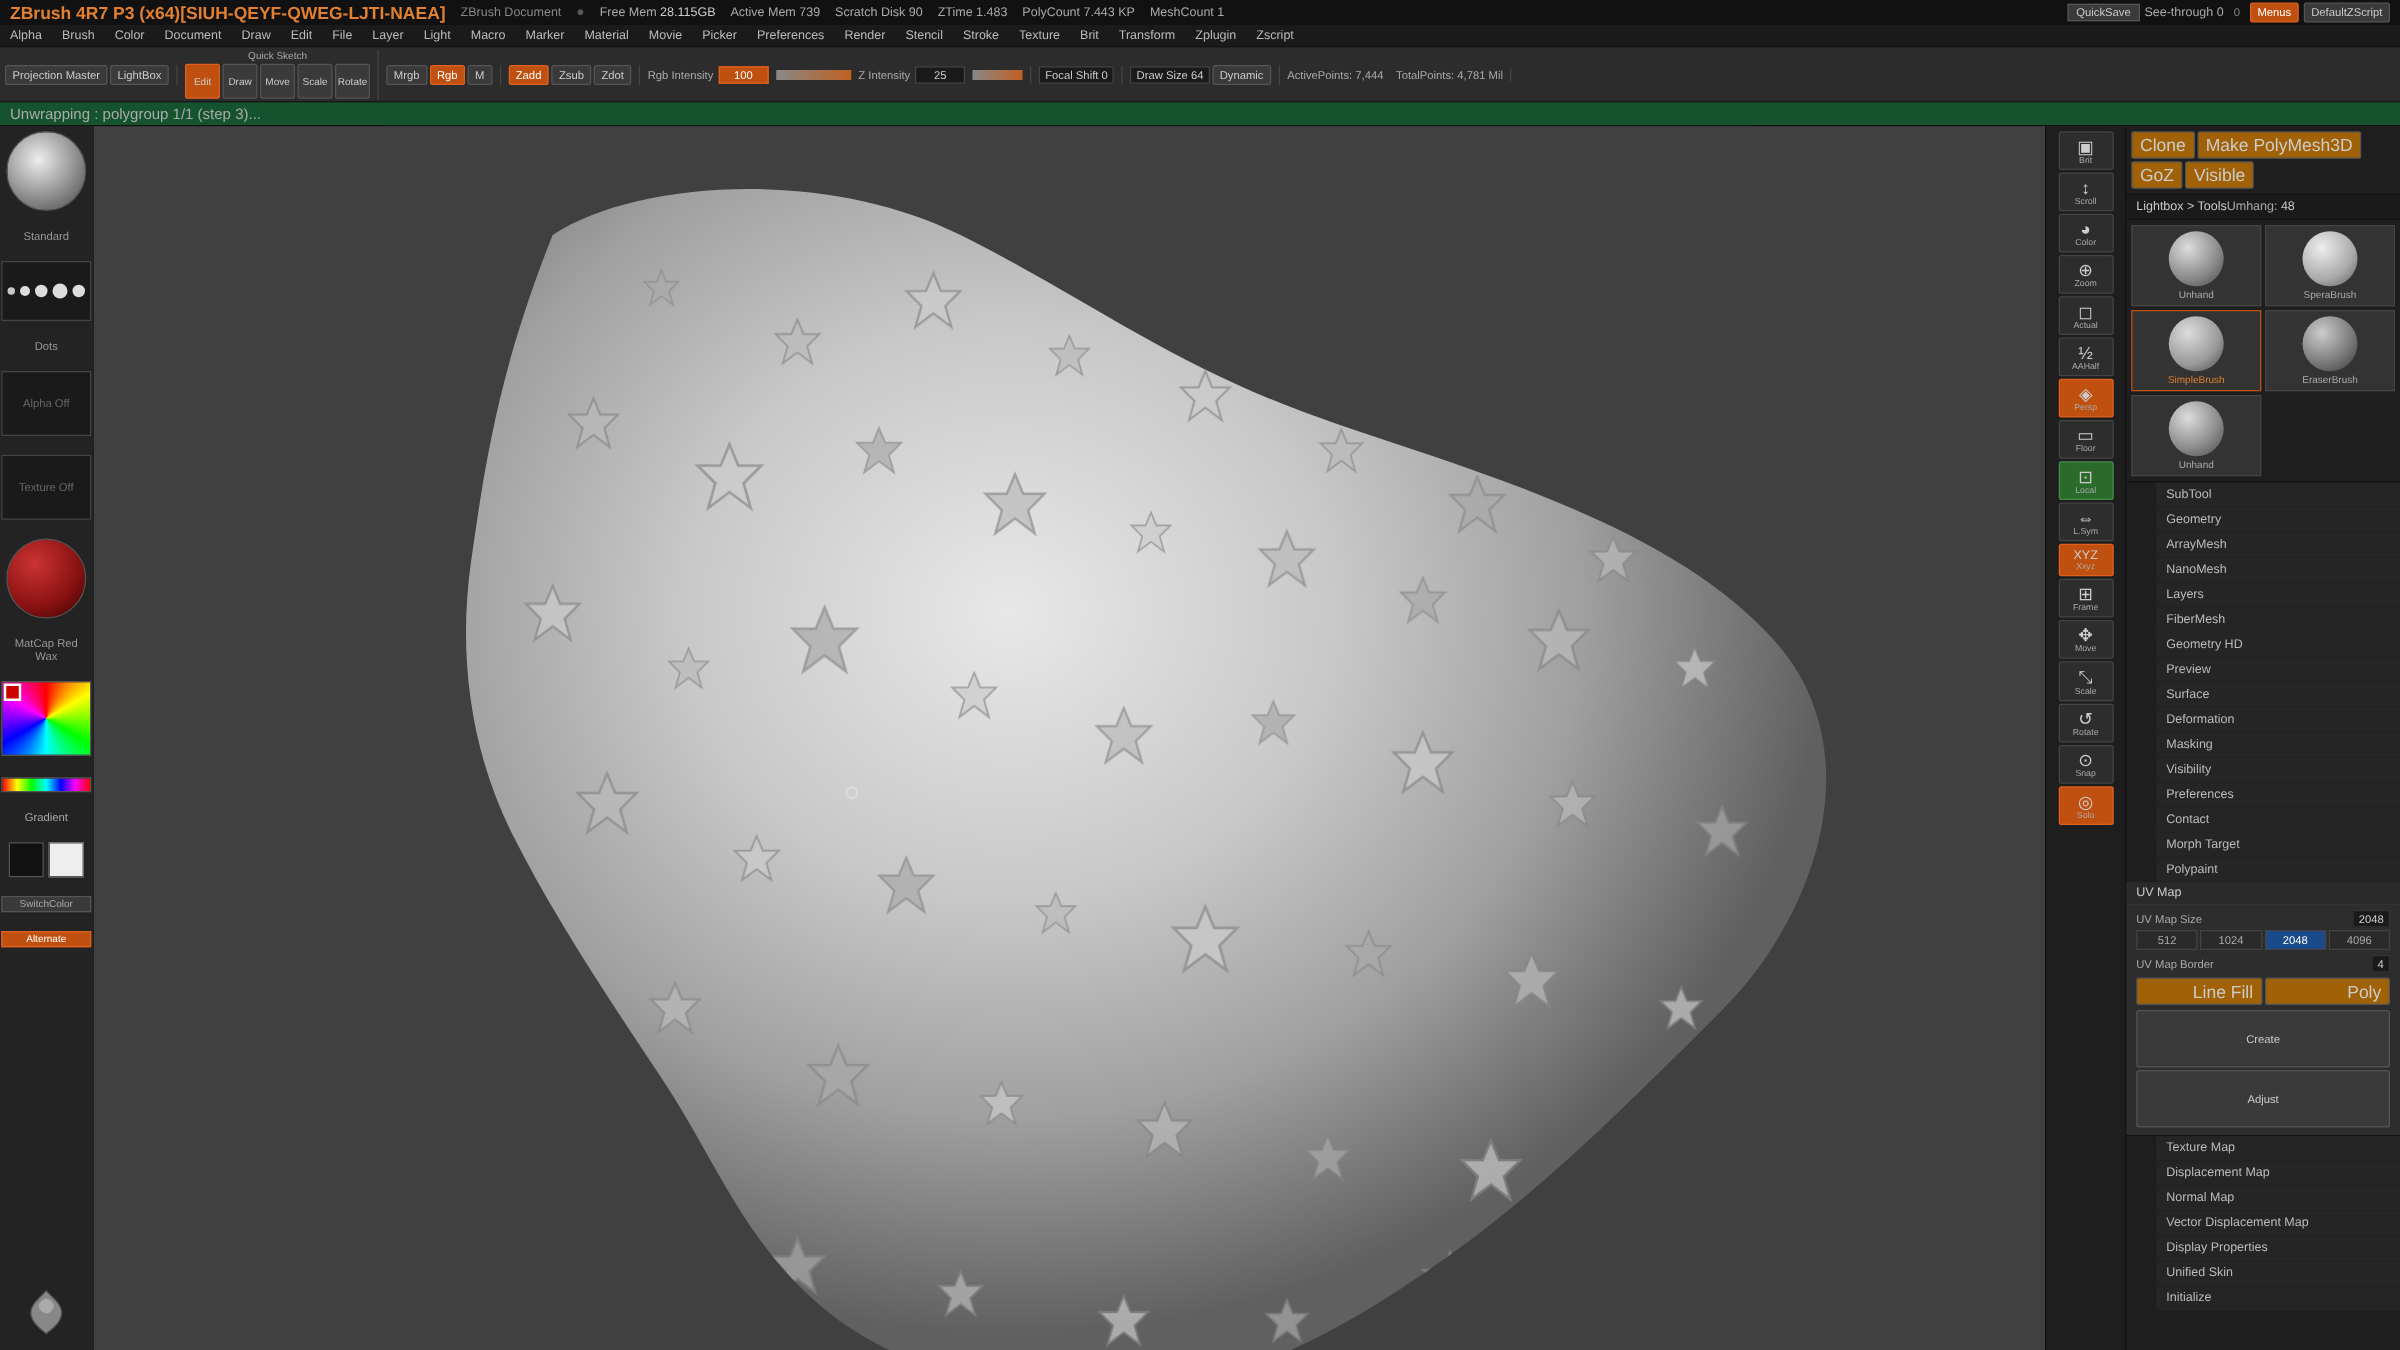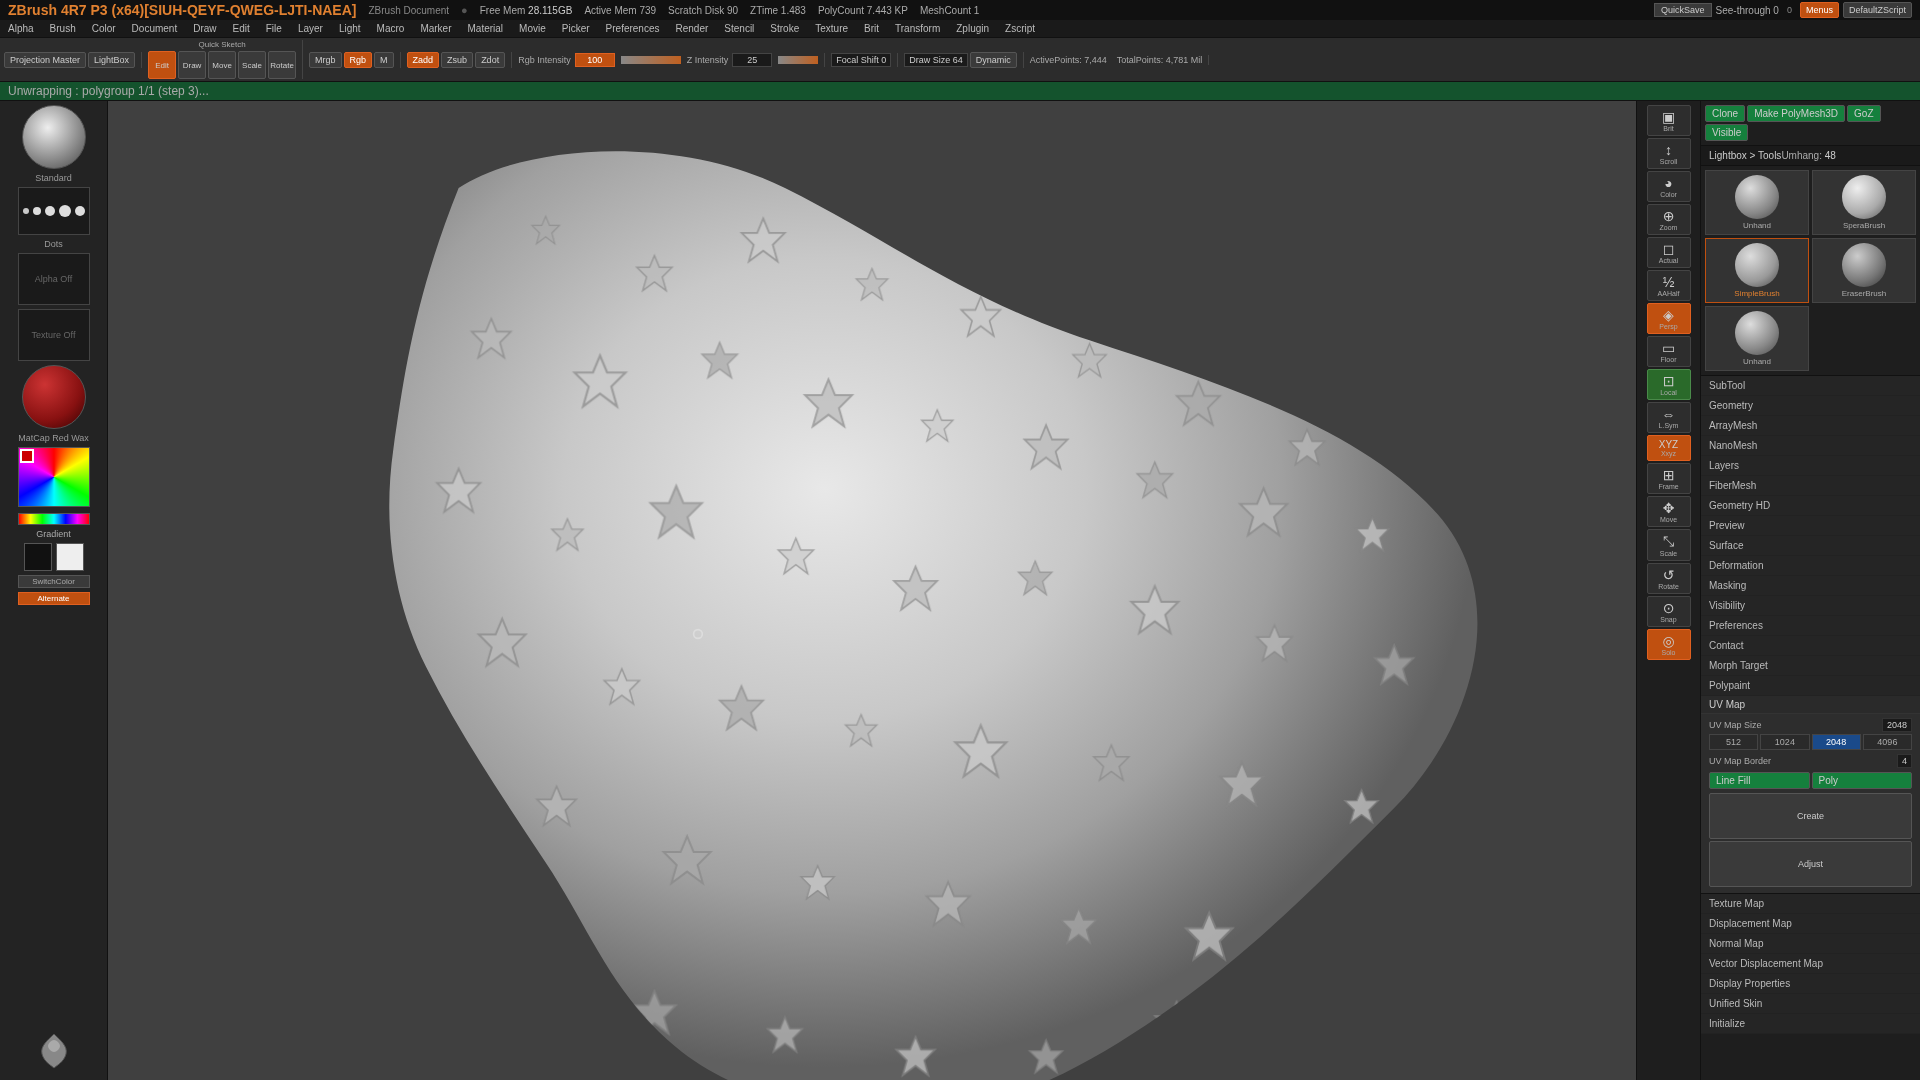--- a/index.html
+++ b/index.html
@@ -132,28 +132,28 @@
 
     
     #main-content {
       display: flex;
       flex: 1;
       overflow: hidden;
     }
 
     
     #left-sidebar {
-      width: 108px;
+      width: 75px;
       background: #232323;
       border-right: 1px solid #111;
       display: flex;
       flex-direction: column;
       align-items: center;
       padding: 4px;
-      gap: 4px;
+      gap: 15px;
       flex-shrink: 0;
       overflow-y: auto;
     }
     .brush-preview {
       width: 64px;
       height: 64px;
       background: radial-gradient(circle at 40% 35%, #eee, #888 60%, #444);
       border-radius: 50%;
       border: 1px solid #555;
     }
@@ -332,28 +332,28 @@
       font-size: 9px;
     }
     .prop-value {
       color: #ccc;
       font-size: 9px;
       background: #1a1a1a;
       border: 1px solid #333;
       padding: 1px 4px;
     }
     .prop-btn {
-      background: #15803d;
+      background: #a16207;
       border: 1px solid #555;
       color: #ccc;
-      font-size: 10px;
+      font-size: 14px;
       padding: 2px 6px;
       cursor: pointer;
       border-radius: 2px;
-      text-align: left;
+      text-align: right;
     }
     .prop-btn-full {
       background: #3a3a3a;
       border: 1px solid #555;
       color: #ccc;
       font-size: 9px;
       padding: 17px 6px;
       cursor: pointer;
       border-radius: 2px;
       text-align: center;
@@ -382,20 +382,21 @@
     }
 
     
     .section-item {
       padding: 4px 8px;
       color: #bbb;
       font-size: 10px;
       cursor: pointer;
       border-bottom: 1px solid #222;
       background: #252525;
+      margin-left: 24px;
     }
 
     
     .top-right-btns {
       display: flex;
       align-items: center;
       gap: 4px;
     }
     .qsave-btn {
       background: #3a3a3a;

